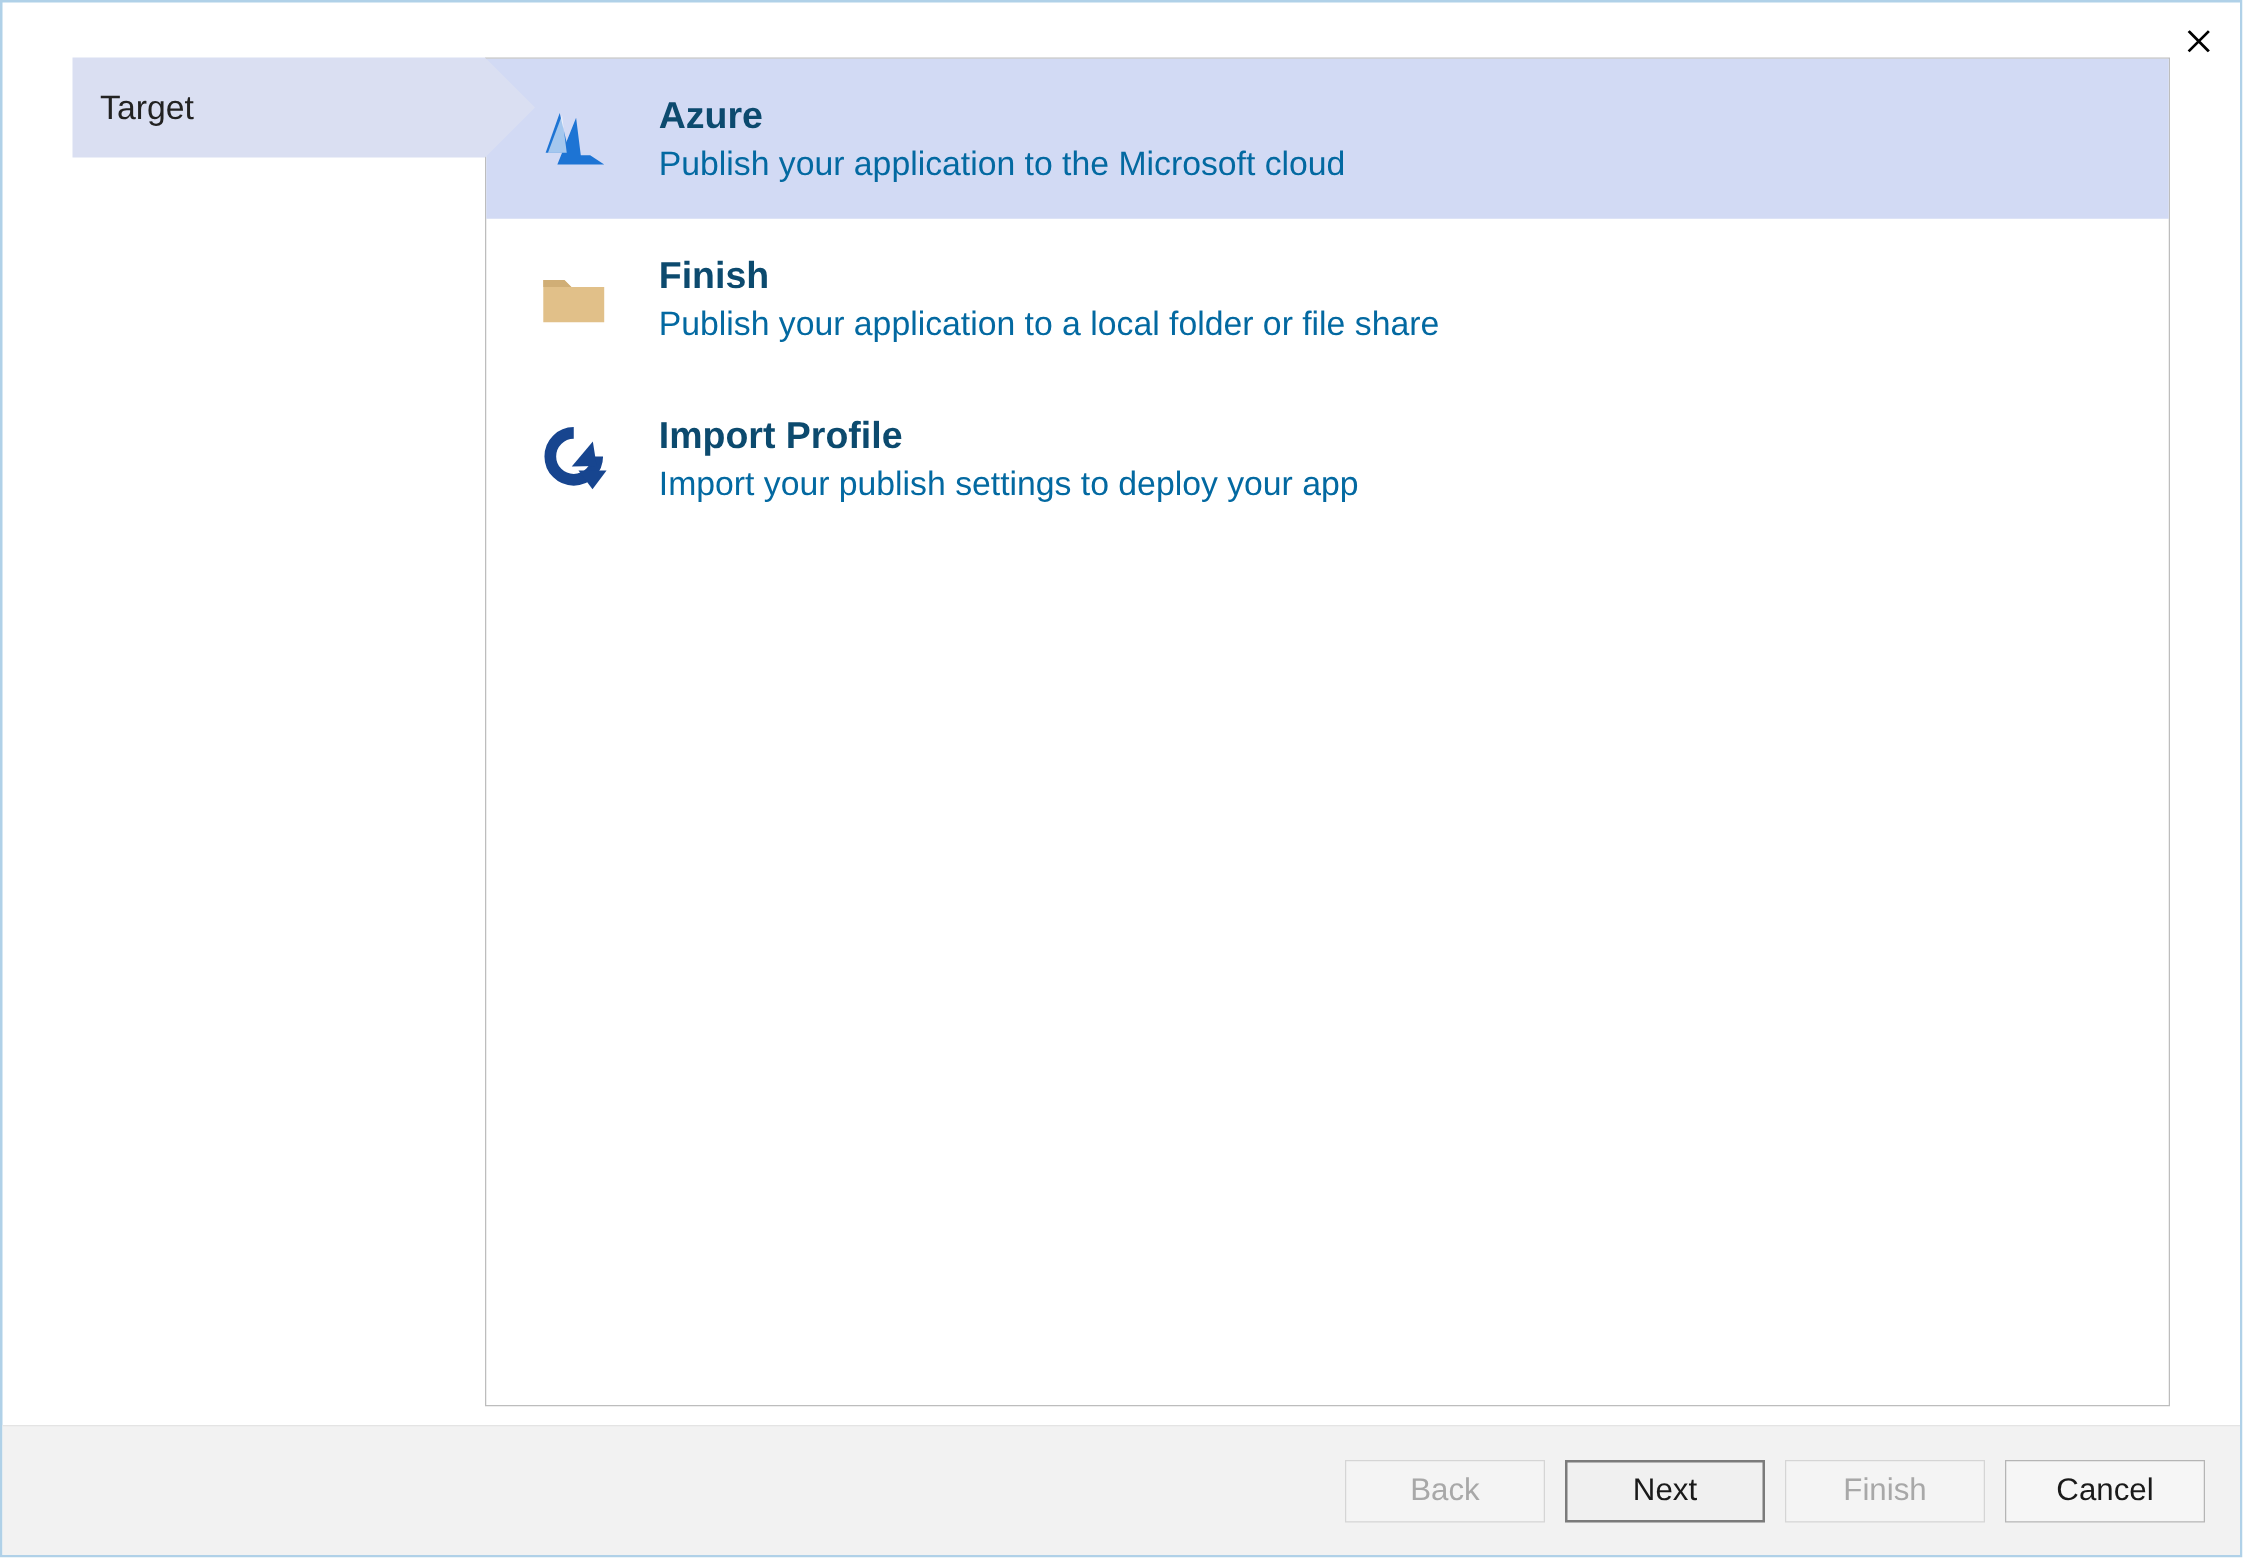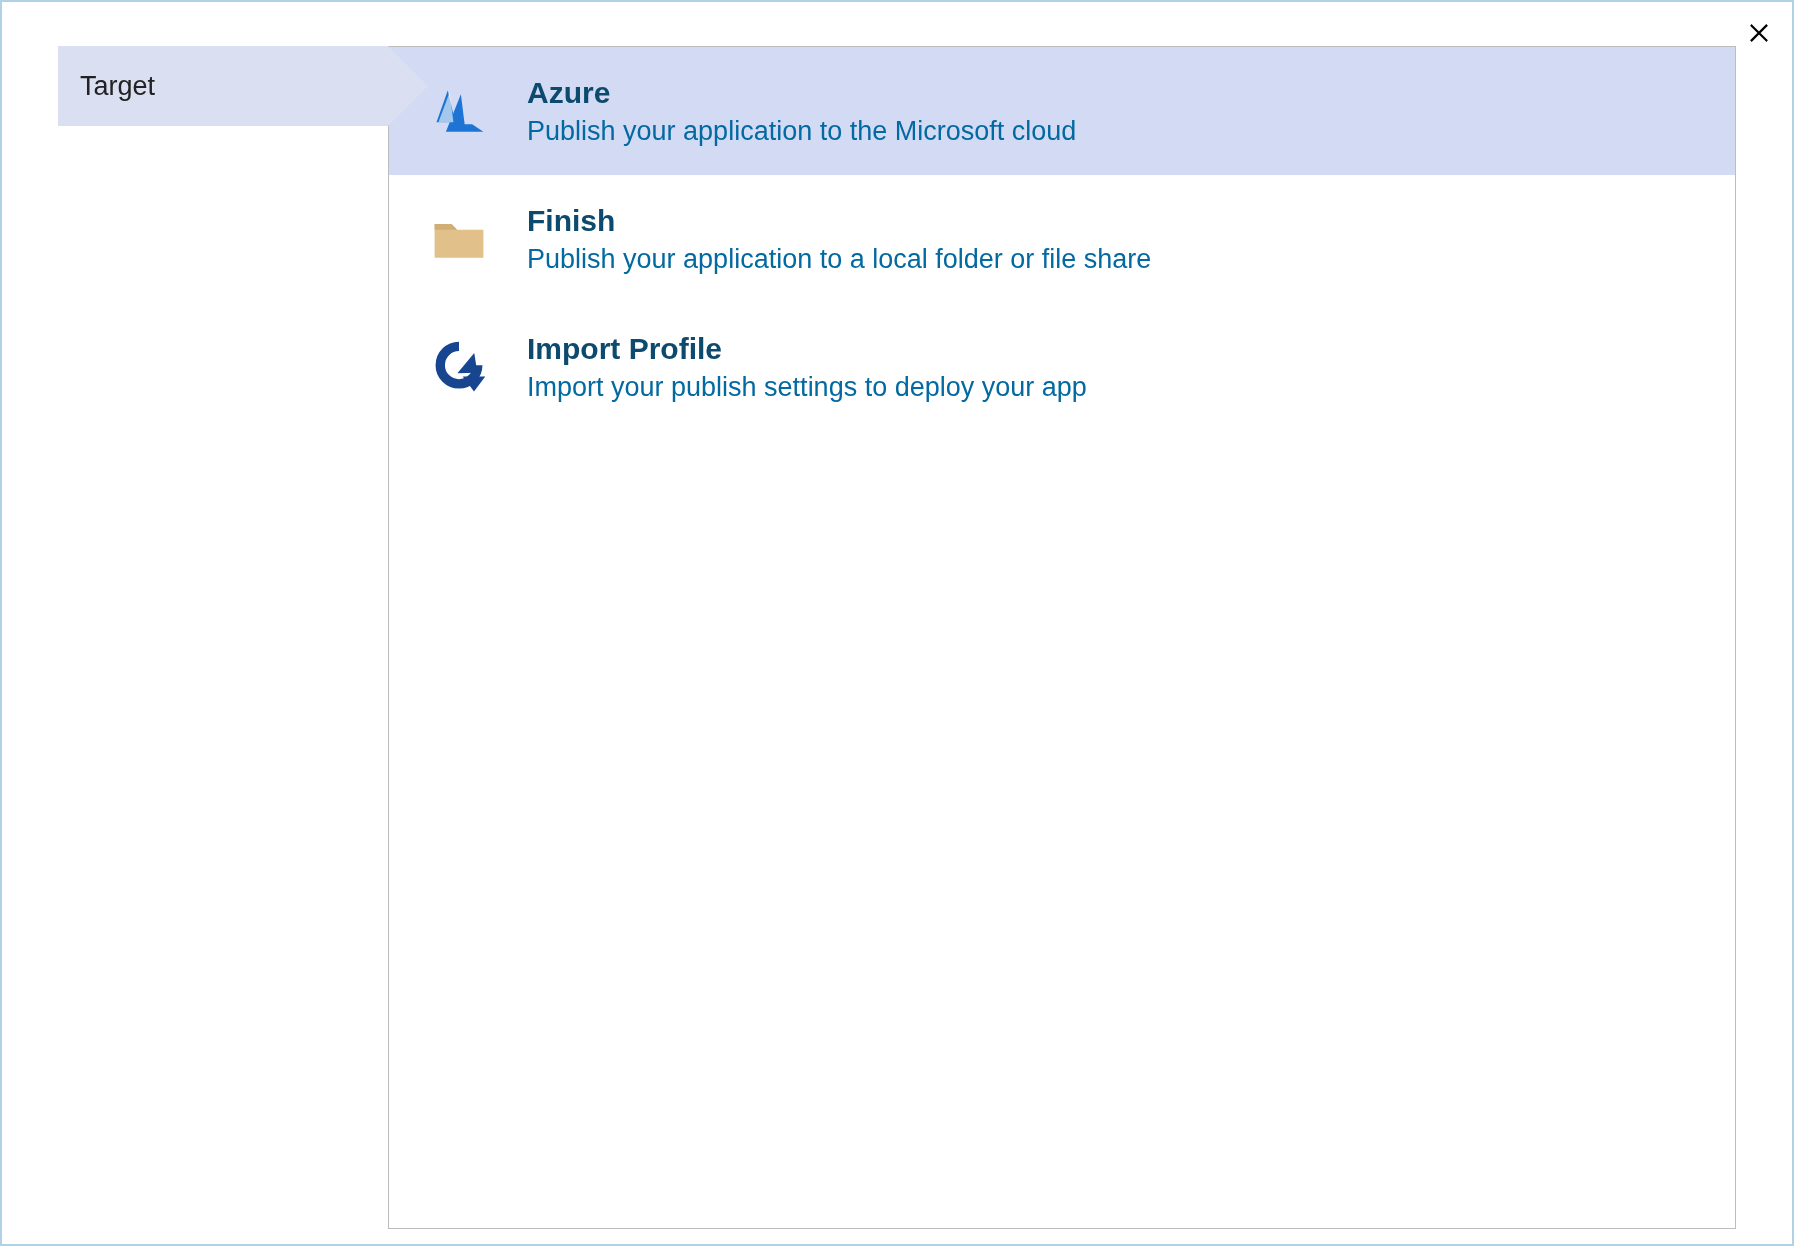--- a/index.html
+++ b/index.html
@@ -211,14 +211,20 @@
         </div>
         <div class="text-holder">
           <span class="opt-title">Import Profile</span>
           <span class="opt-desc">Import your publish settings to deploy your app</span>
         </div>
       </div>
 
     </div>
   </div>
 
+  <div class="footer">
+    <button class="btn" disabled="">Back</button>
+    <button class="btn primary">Next</button>
+    <button class="btn" disabled="">Finish</button>
+    <button class="btn">Cancel</button>
+  </div>
 
 </div>
 
 </body></html>

